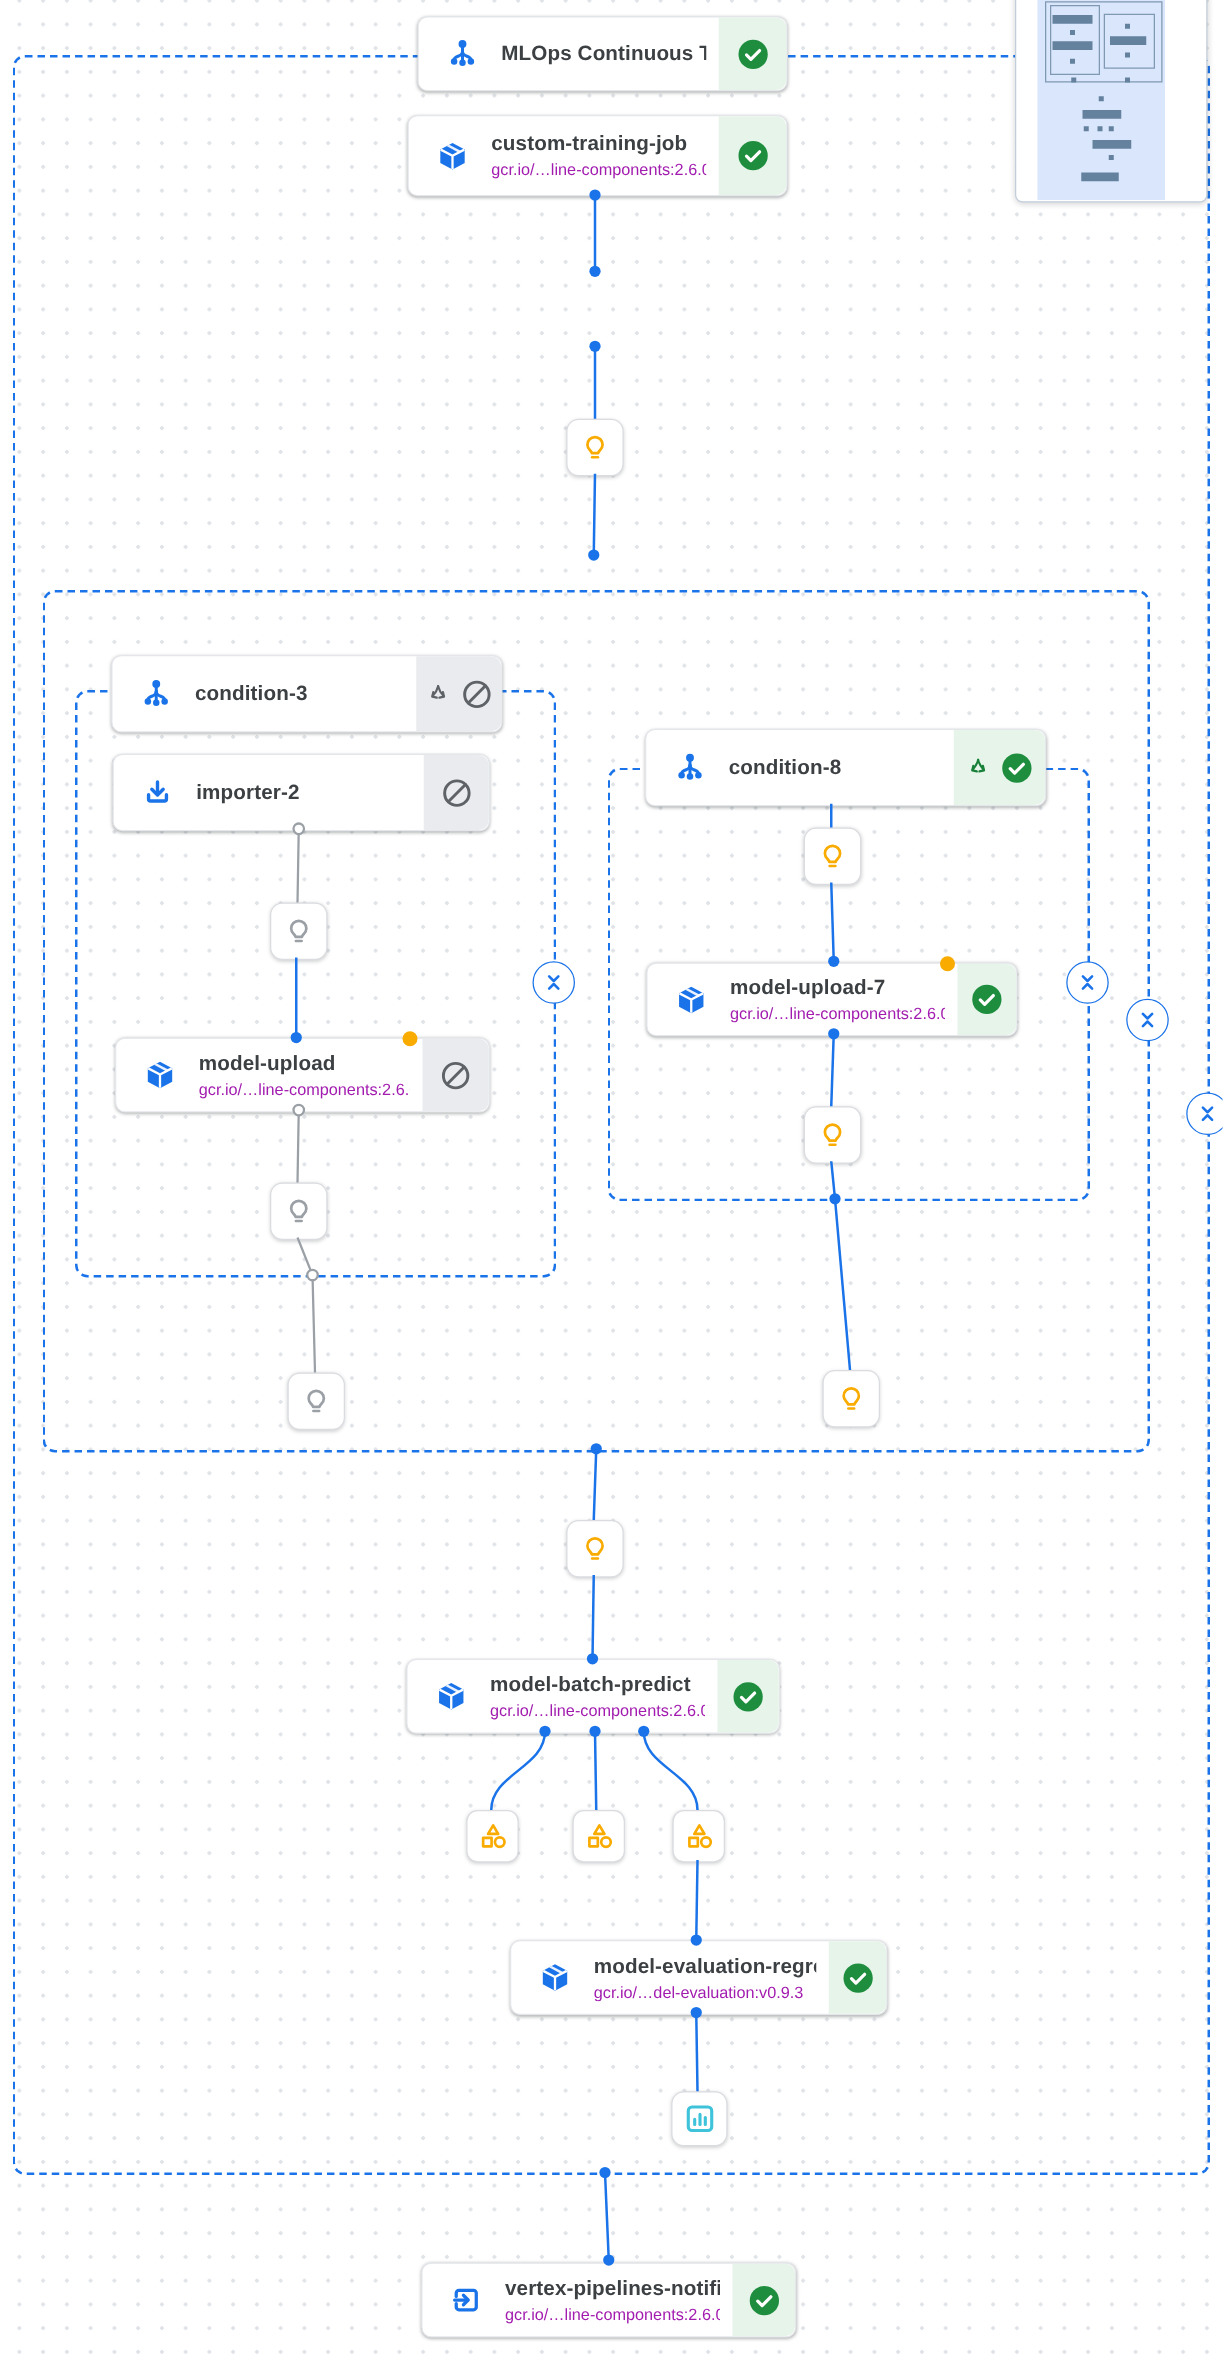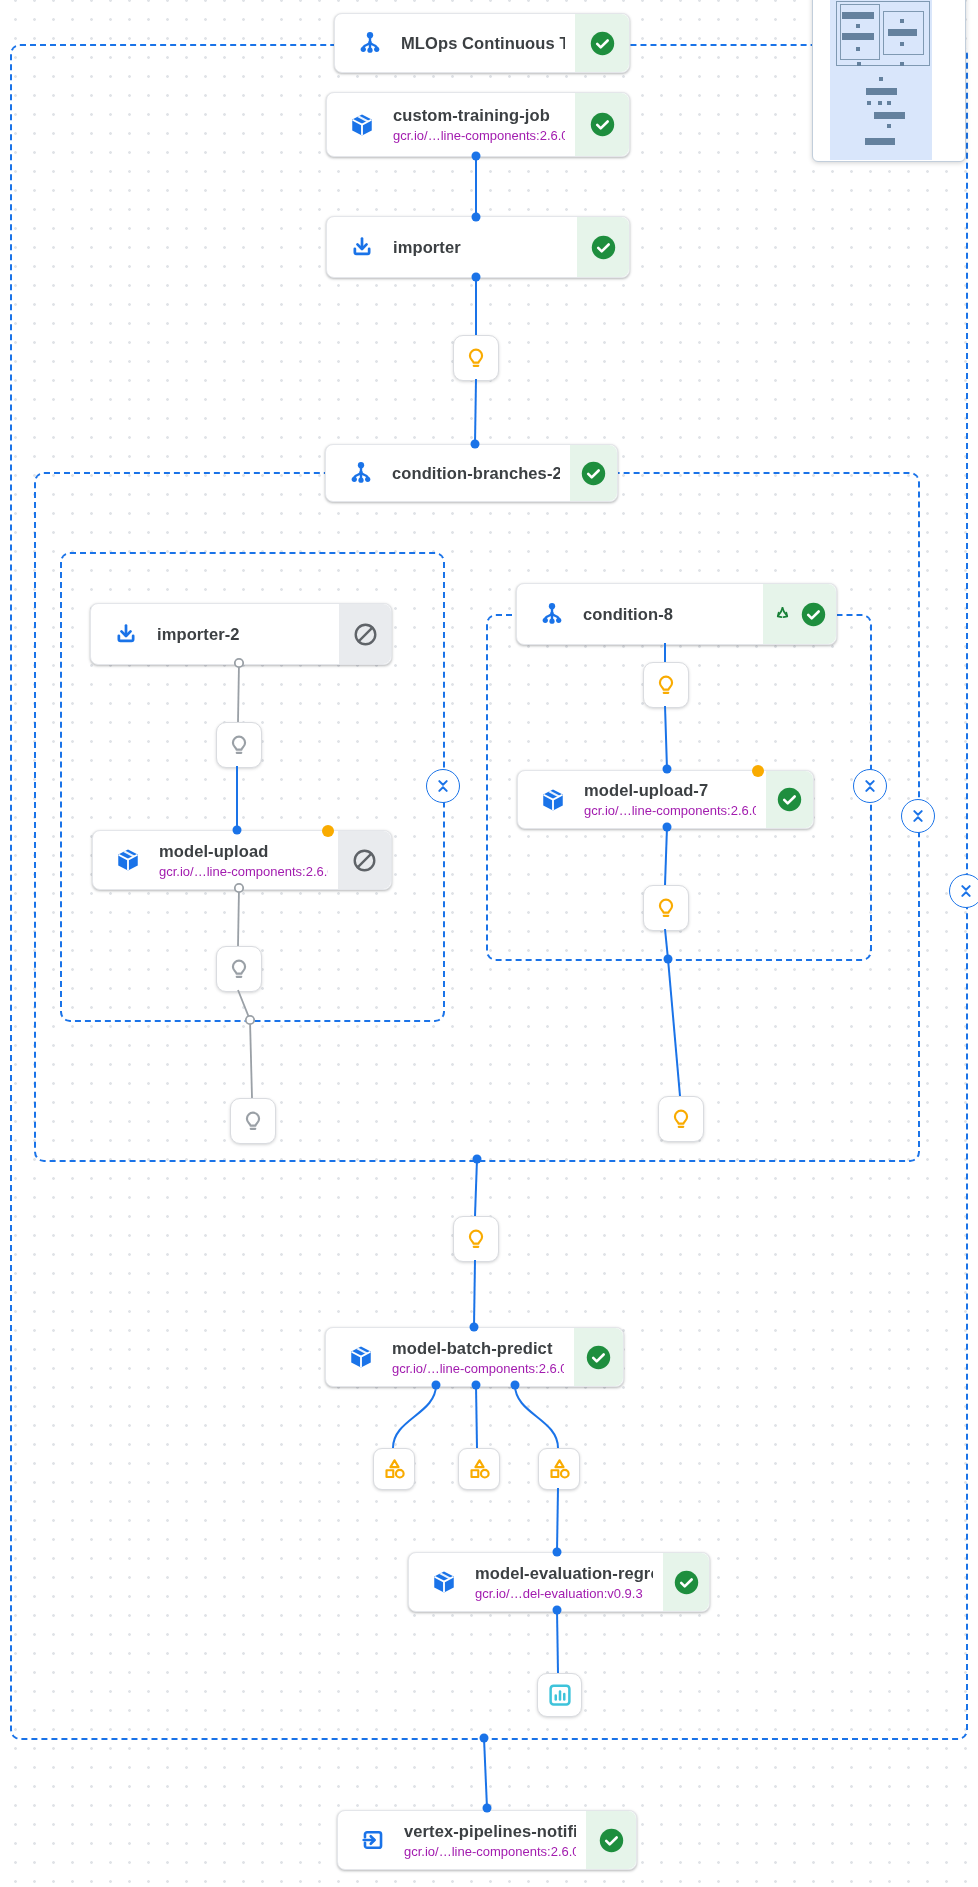--- a/index.html
+++ b/index.html
@@ -160,48 +160,38 @@
       <div class="ntitle">custom-training-job</div>
       <div class="nsub">gcr.io/…line-components:2.6.0</div>
     </div>
     <div class="nstatus green" style="width:54px">
       <svg class="sicon">
           <use href="#i-check"></use>
         </svg>
     </div>
   </div>
 
-  <div class="node" style="left:326px;top:216px;width:302px;height:60px">
-    <svg class="nicon">
-        <use href="#i-download"></use>
-      </svg>
-    <div class="ntext">
-      <div class="ntitle">importer</div>
-    </div>
-    <div class="nstatus green" style="width:52px">
-      <svg class="sicon">
-          <use href="#i-check"></use>
-        </svg>
-    </div>
-  </div>
-
-  <div class="node" style="left:325px;top:444px;width:291px;height:56px">
+
+
+  <div class="node" style="left:89px;top:524px;width:311px;height:60px">
     <svg class="nicon">
         <use href="#i-dag"></use>
       </svg>
     <div class="ntext">
-      <div class="ntitle">condition-branches-2</div>
-    </div>
-    <div class="nstatus green" style="width:47px">
-      <svg class="sicon">
-          <use href="#i-check"></use>
-        </svg>
-    </div>
-  </div>
-
+      <div class="ntitle">condition-3</div>
+    </div>
+    <div class="nstatus gray" style="width:68px">
+      <svg class="sicon small gray-ic">
+          <use href="#i-branch"></use>
+        </svg>
+      <svg class="sicon gray-ic">
+          <use href="#i-block"></use>
+        </svg>
+    </div>
+  </div>
 
   <div class="node" style="left:90px;top:603px;width:300px;height:60px">
     <svg class="nicon">
         <use href="#i-download"></use>
       </svg>
     <div class="ntext">
       <div class="ntitle">importer-2</div>
     </div>
     <div class="nstatus gray" style="width:52px">
       <svg class="sicon gray-ic">

